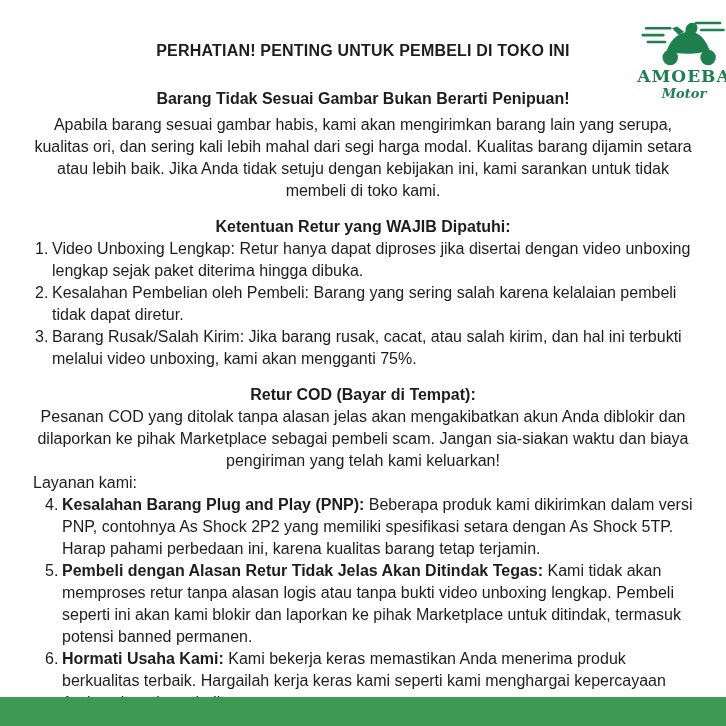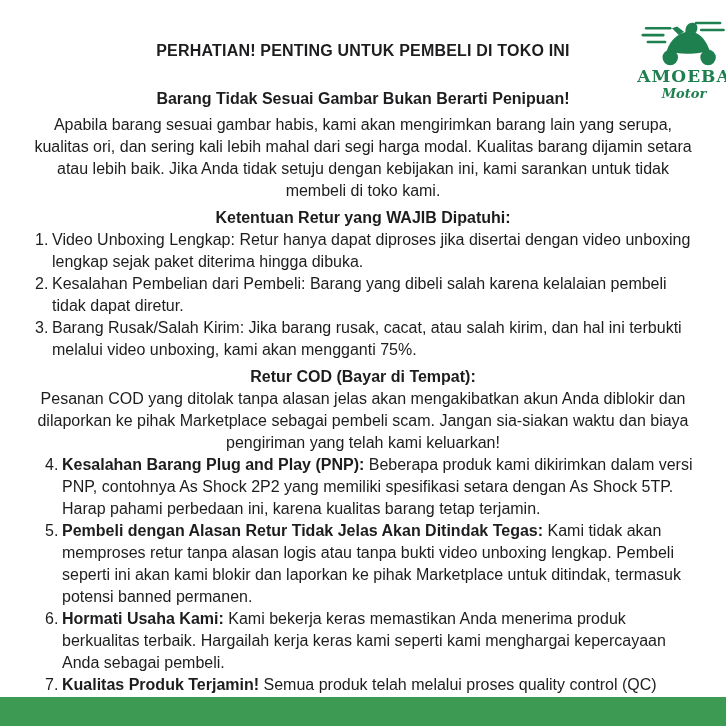--- a/index.html
+++ b/index.html
@@ -46,21 +46,21 @@
     font-weight:bold;
     font-size:13px;
     margin-top:2px;
     color:#1e7f4f;
   }
   .sec-heading{
     text-align:center;
     font-weight:bold;
     font-size:16px;
     line-height:22px;
-    margin-top:5px;
+    margin-top:14px;
   }
   .para{
     text-align:center;
     font-size:16px;
     line-height:22px;
   }
   .list{margin:0;}
   .list-item{
     display:flex;
     font-size:16px;
@@ -122,31 +122,32 @@
     <div class="para mt-intro">Apabila barang sesuai gambar habis, kami akan mengirimkan barang lain yang serupa, kualitas ori, dan sering kali lebih mahal dari segi harga modal. Kualitas barang dijamin setara atau lebih baik. Jika Anda tidak setuju dengan kebijakan ini, kami sarankan untuk tidak membeli di toko kami.</div>
 
     <div class="sec-heading">Ketentuan Retur yang WAJIB Dipatuhi:</div>
     <div class="list retur-list">
       <div class="list-item">
         <span class="num">1.</span>
         <span>Video Unboxing Lengkap: Retur hanya dapat diproses jika disertai dengan video unboxing lengkap sejak paket diterima hingga dibuka.</span>
       </div>
       <div class="list-item">
         <span class="num">2.</span>
-        <span>Kesalahan Pembelian dari Pembeli: Barang yang dibeli salah karena kelalaian pembeli tidak dapat diretur.</span>
+        <span>Kesalahan Pembelian oleh Pembeli: Barang yang sering salah karena kelalaian pembeli tidak dapat diretur.</span>
       </div>
       <div class="list-item">
         <span class="num">3.</span>
         <span>Barang Rusak/Salah Kirim: Jika barang rusak, cacat, atau salah kirim, dan hal ini terbukti melalui video unboxing, kami akan mengganti 75%.</span>
       </div>
     </div>
 
     <div class="sec-heading">Retur COD (Bayar di Tempat):</div>
     <div class="para">Pesanan COD yang ditolak tanpa alasan jelas akan mengakibatkan akun Anda diblokir dan dilaporkan ke pihak Marketplace sebagai pembeli scam. Jangan sia-siakan waktu dan biaya pengiriman yang telah kami keluarkan!</div>
 
+    <div class="plain-label">Layanan kami:</div>
     <div class="list services-list">
       <div class="list-item">
         <span class="num">4.</span>
         <span><b class="lead">Kesalahan Barang Plug and Play (PNP):</b> <span>Beberapa produk kami dikirimkan dalam versi PNP, contohnya As Shock 2P2 yang memiliki spesifikasi setara dengan As Shock 5TP. Harap pahami perbedaan ini, karena kualitas barang tetap terjamin.</span></span>
       </div>
       <div class="list-item">
         <span class="num">5.</span>
         <span><b class="lead">Pembeli dengan Alasan Retur Tidak Jelas Akan Ditindak Tegas:</b> <span>Kami tidak akan memproses retur tanpa alasan logis atau tanpa bukti video unboxing lengkap. Pembeli seperti ini akan kami blokir dan laporkan ke pihak Marketplace untuk ditindak, termasuk potensi banned permanen.</span></span>
       </div>
       <div class="list-item">

